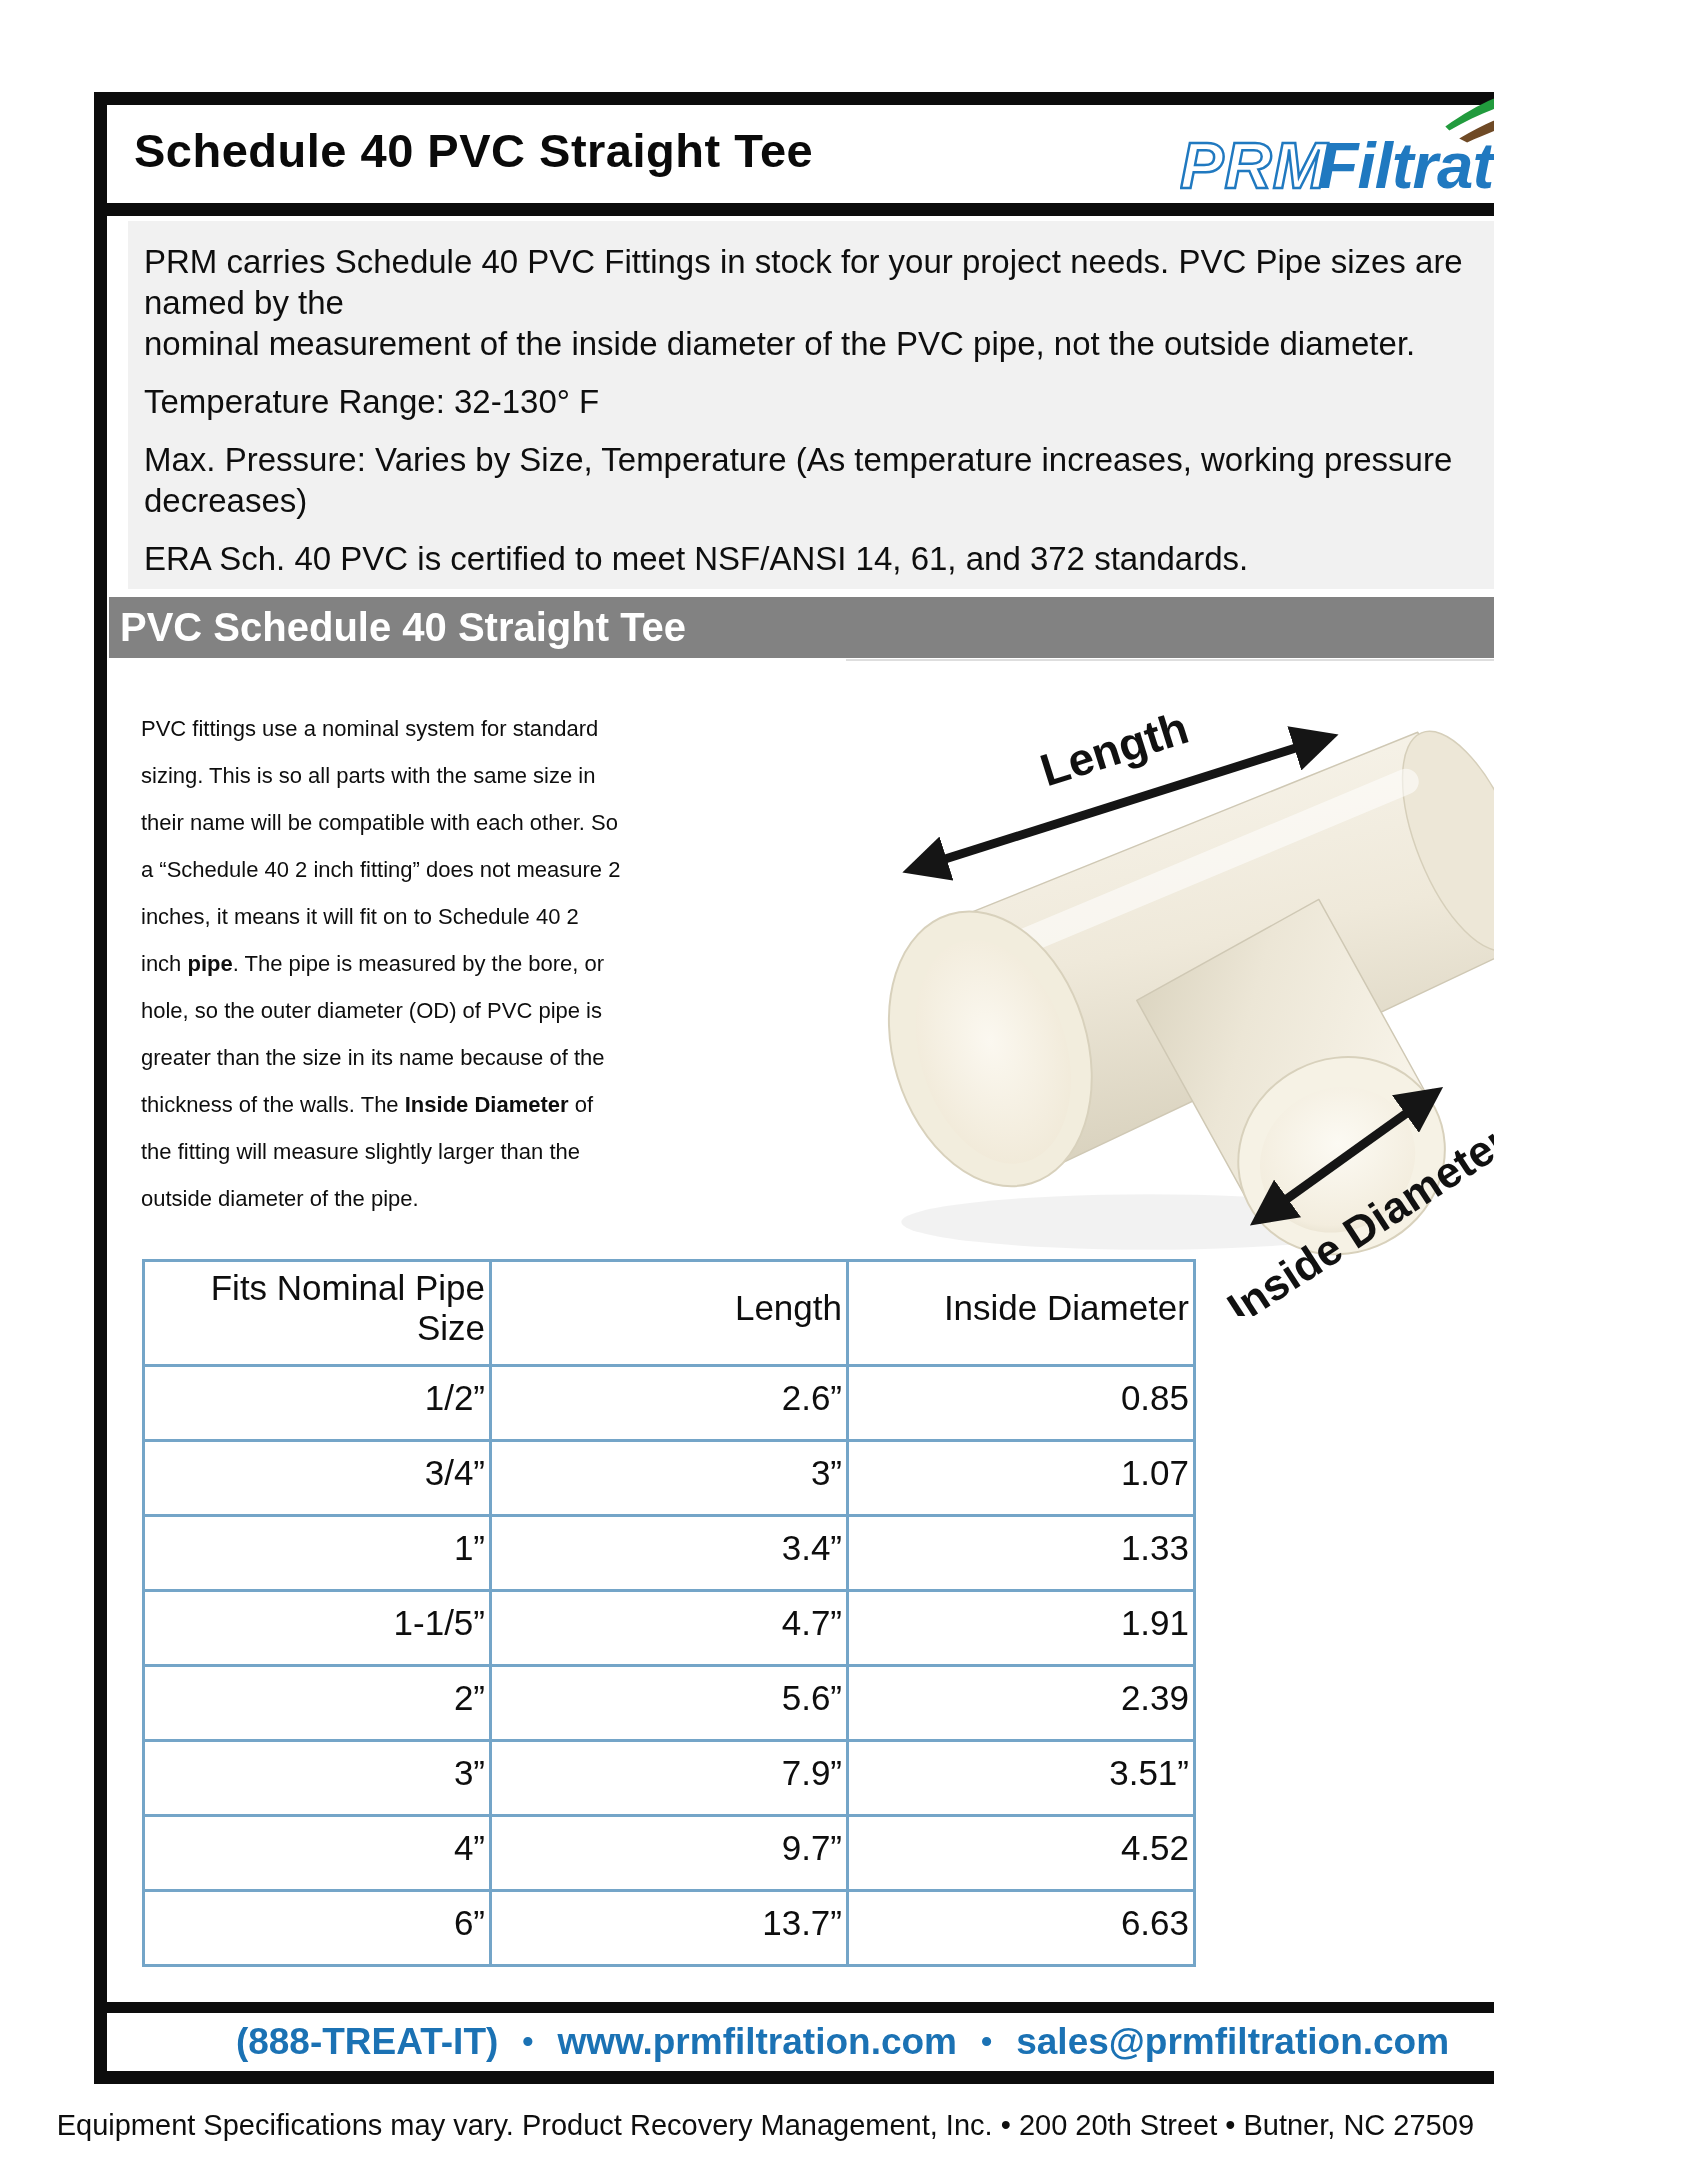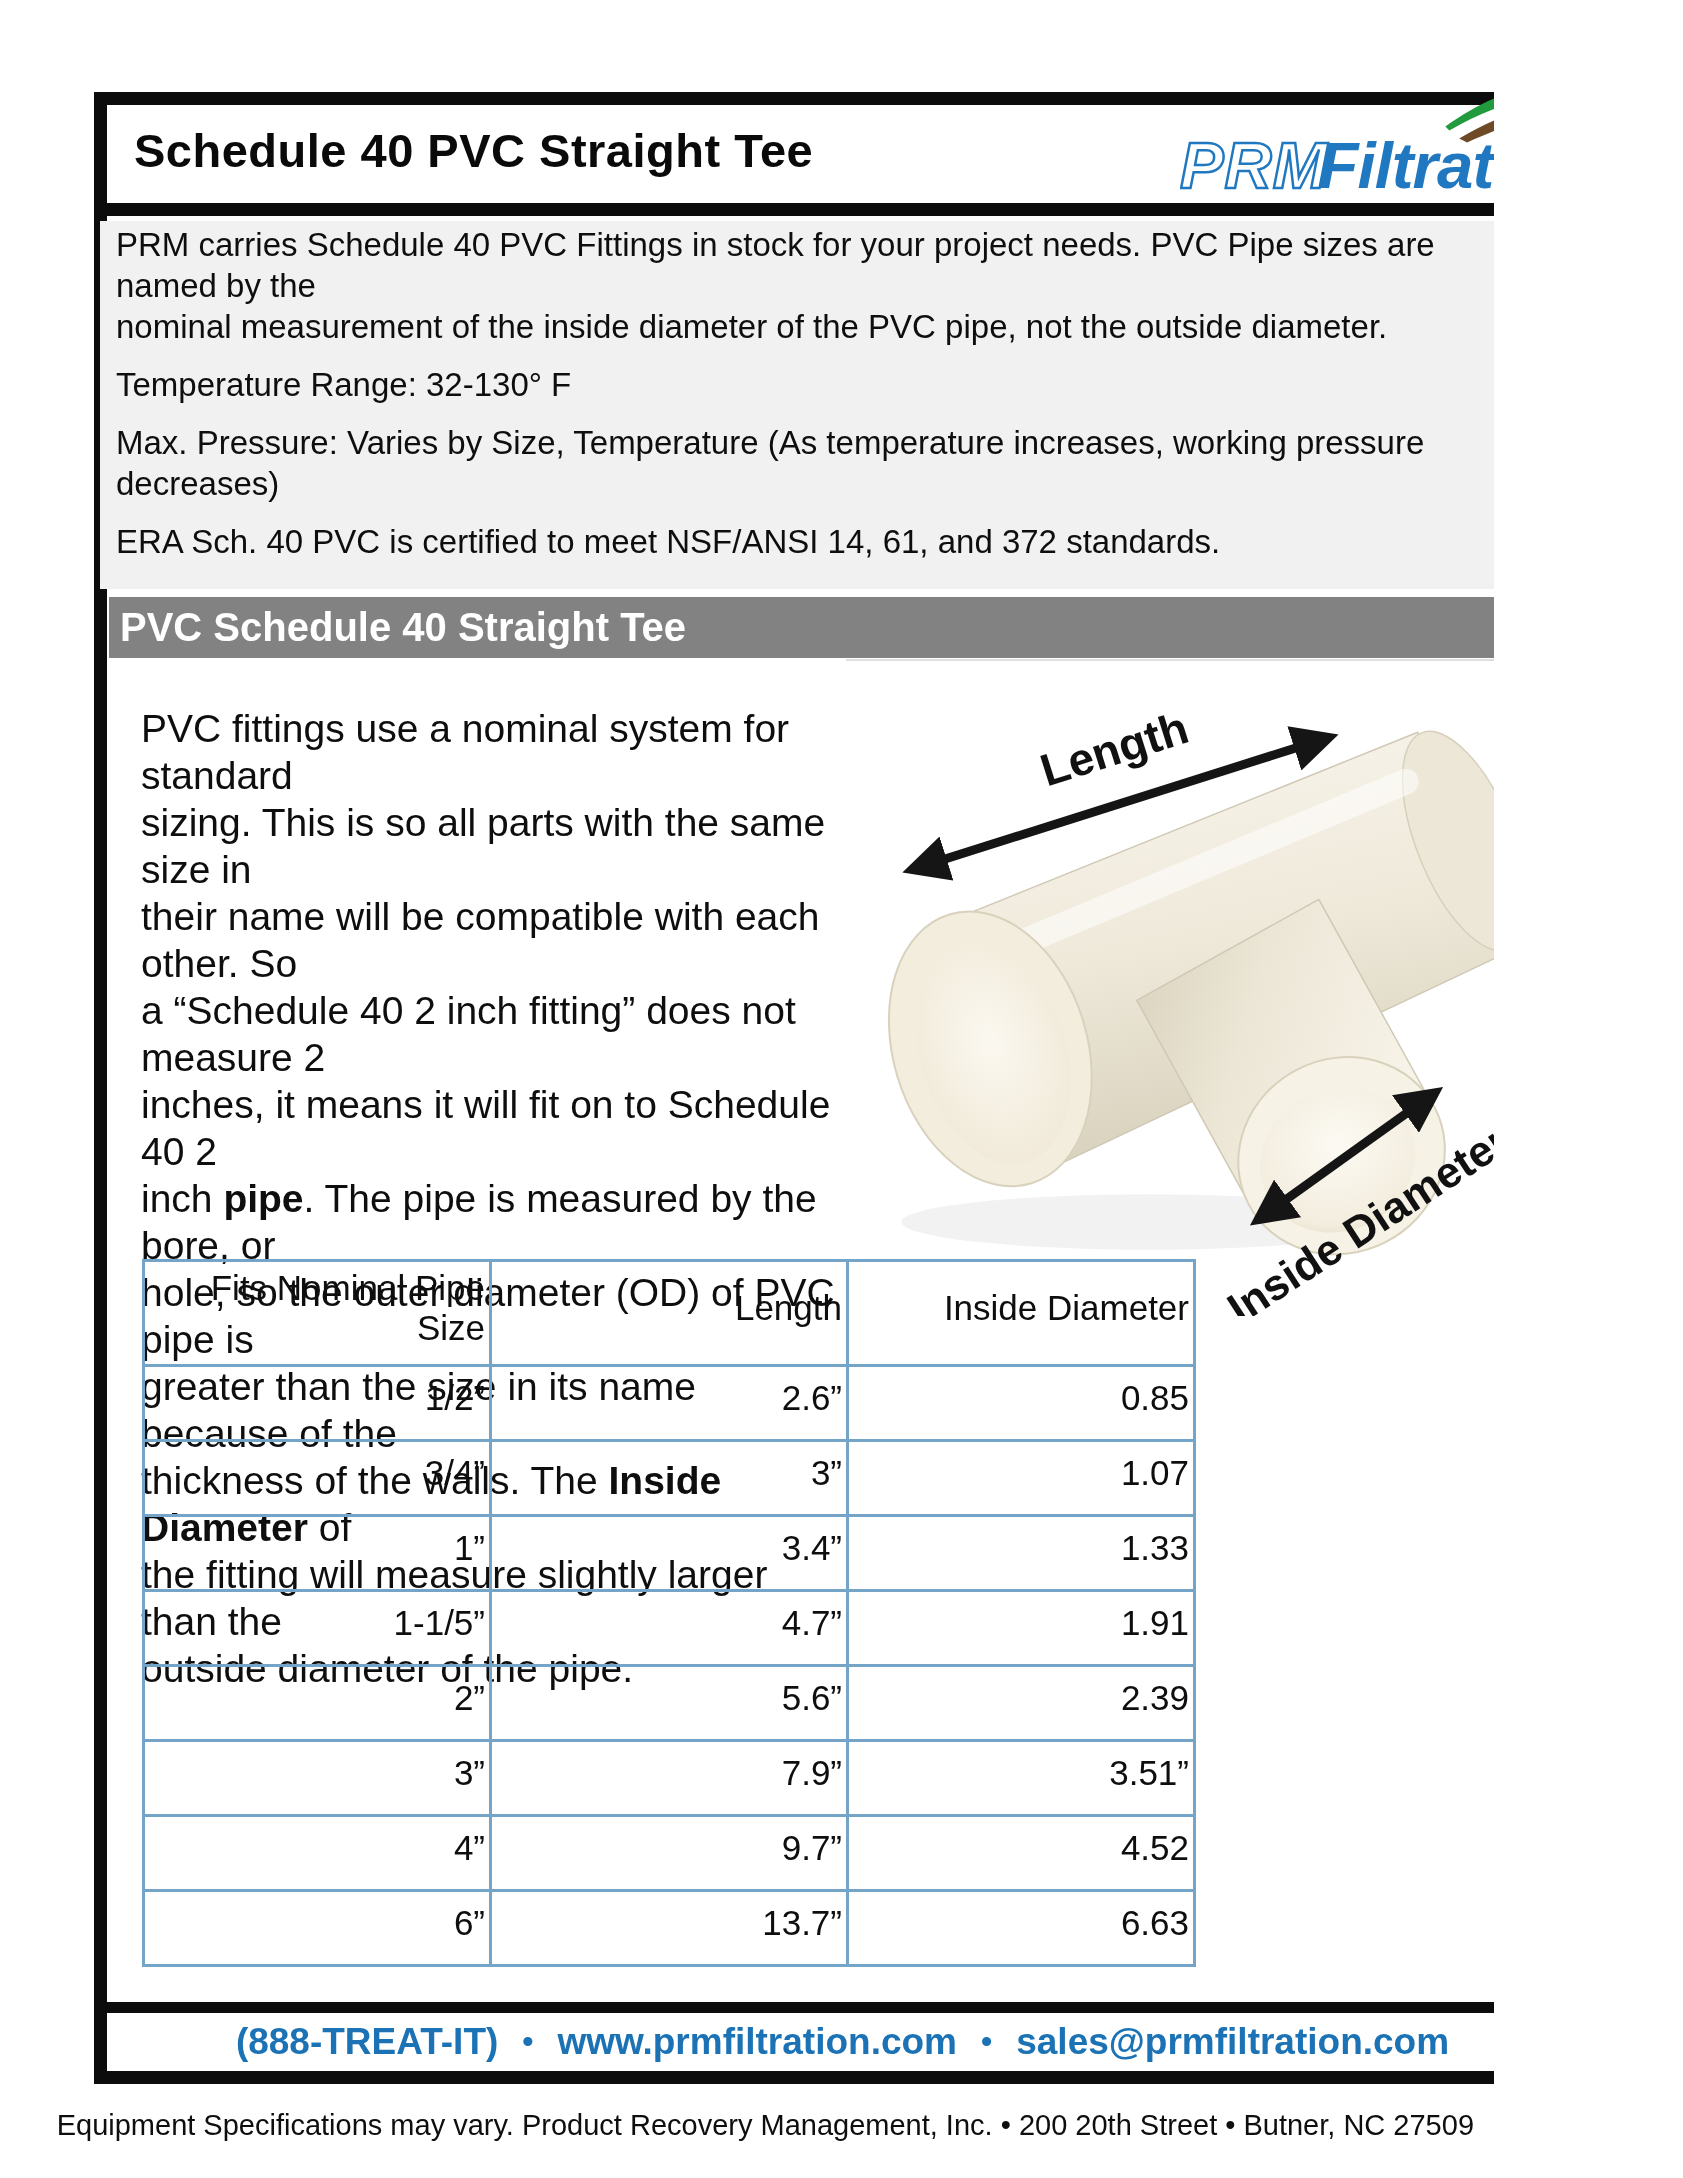--- a/index.html
+++ b/index.html
@@ -13,36 +13,36 @@
     border:13px solid #0c0c0c;box-sizing:border-box;background:#ffffff;
   }
   .header-sep{position:absolute;left:94px;top:203px;width:1497px;height:13px;background:#0c0c0c;}
   .doc-title{
     position:absolute;left:134px;top:123px;font-size:47px;font-weight:bold;
     letter-spacing:0.5px;color:#0a0a0a;white-space:nowrap;
   }
   .logo-svg{position:absolute;left:1180px;top:77px;width:400px;height:123px;}
 
   .intro{
-    position:absolute;left:100px;top:221px;width:1453px;height:368px;
-    background:#f1f1f1;box-sizing:border-box;padding:3px 20px 0 16px;
+    position:absolute;left:128px;top:221px;width:1453px;height:368px;
+    background:#f1f1f1;box-sizing:border-box;padding:20px 20px 0 16px;
     font-size:33px;line-height:41px;color:#0e0e0e;
   }
   .intro p{margin:0 0 17px 0;white-space:pre-line;}
 
   .banner{
     position:absolute;left:109px;top:597px;width:1460px;height:61px;
     background:#828282;color:#ffffff;font-size:40px;font-weight:bold;
     line-height:61px;padding-left:11px;box-sizing:border-box;white-space:nowrap;
   }
   .banner-shadow{position:absolute;left:846px;top:659px;width:723px;height:2px;background:#dedede;}
 
   .body-par{
     position:absolute;left:141px;top:705px;width:705px;
-    font-size:39px;line-height:47px;color:#0e0e0e;white-space:pre-line;
+    font-size:22px;line-height:47px;color:#0e0e0e;white-space:pre-line;
   }
   .body-par b{font-weight:bold;}
 
   .fig-svg{position:absolute;left:822px;top:663px;width:772px;height:653px;}
 
   table.spec{
     position:absolute;left:142px;top:1259px;width:1051px;
     border-collapse:collapse;table-layout:fixed;
     font-size:35px;color:#0e0e0e;text-align:right;
   }

